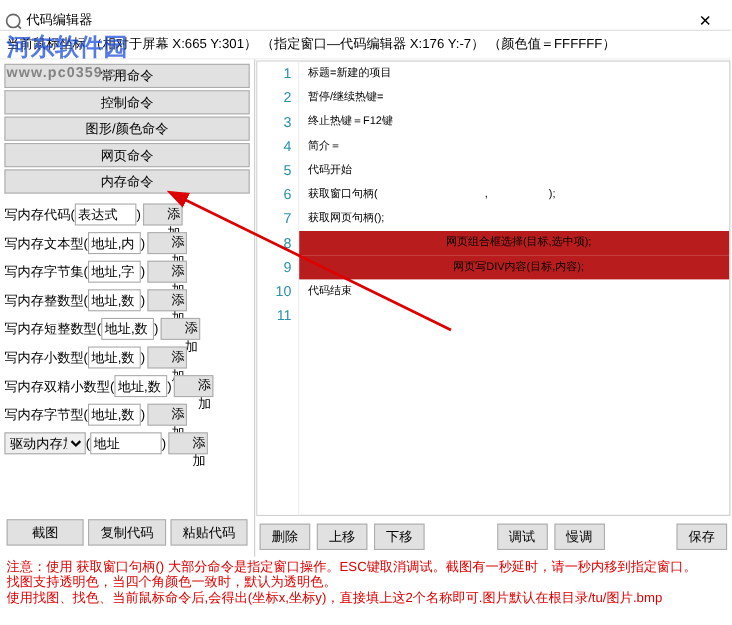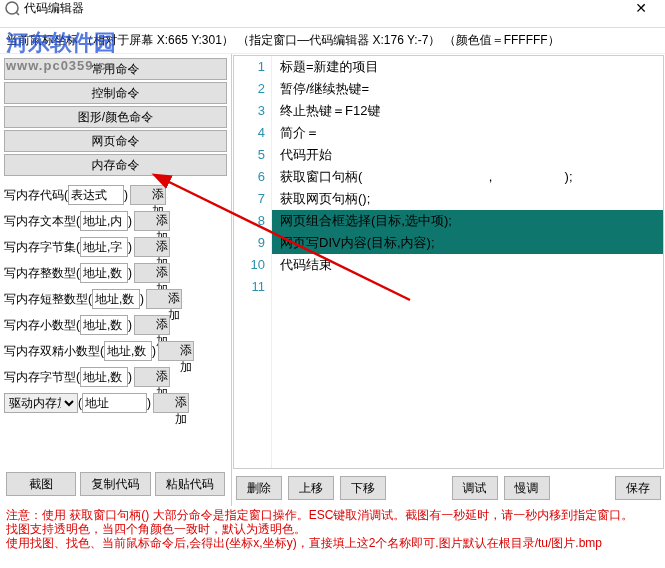--- a/index.html
+++ b/index.html
@@ -1,17 +1,17 @@
 <!DOCTYPE html>
 <html><head>
 <meta charset="utf-8">
 <style>
 * { box-sizing: border-box; margin: 0; padding: 0; }
 body { font-family: "Microsoft YaHei", SimSun, sans-serif; font-size: 12px; background: #fff; width: 665px; height: 568px; position: relative; overflow: hidden; }
-.titlebar { height: 28px; border-bottom: 1px solid #ddd; display: flex; align-items: flex-start; padding: 0 4px; background: #fff; }
+.titlebar { height: 28px; border-bottom: 1px solid #ddd; display: flex; align-items: flex-end; padding: 0 4px; background: #fff; }
 .titlebar .icon { width: 16px; height: 16px; margin-right: 4px; }
 .titlebar .title { flex: 1; font-size: 12px; }
 .titlebar .close { width: 40px; text-align: center; font-size: 14px; cursor: pointer; }
 .statusbar { padding: 4px 6px; font-size: 12px; border-bottom: 1px solid #eee; }
 .watermark { position: absolute; top: 28px; left: 6px; z-index: 10; pointer-events: none; }
 .watermark .wm-cn { font-size: 22px; font-weight: bold; color: #1d4ed8; opacity: 0.75; font-family: SimHei; }
 .watermark .wm-url { font-size: 13px; font-weight: bold; color: #737373; opacity: 0.85; letter-spacing: 1px; }
 .main { display: flex; height: 452px; }
 .left { width: 232px; border-right: 1px solid #ccc; padding: 4px; display: flex; flex-direction: column; }
 .cmd-btn { display: block; width: 100%; height: 22px; margin-bottom: 2px; background: #e1e1e1; border: 1px solid #adadad; font-size: 12px; cursor: pointer; font-family: inherit; }
@@ -20,23 +20,23 @@
 .row .lbl { font-size: 12px; white-space: nowrap; }
 .row input[type=text] { height: 20px; border: 1px solid #a9a9a9; font-size: 12px; padding: 0 2px; font-family: inherit; }
 .row .add { height: 20px; width: 36px; background: #e1e1e1; border: 1px solid #adadad; font-size: 12px; cursor: pointer; margin-left: 2px; font-family: inherit; padding-left: 20px; }
 .row select { height: 20px; border: 1px solid #a9a9a9; font-size: 12px; font-family: inherit; }
 .bottom-left { display: flex; gap: 4px; padding: 6px 2px; }
 .bottom-left button { flex: 1; height: 24px; background: #e1e1e1; border: 1px solid #adadad; font-size: 12px; cursor: pointer; font-family: inherit; }
 .right { flex: 1; display: flex; flex-direction: column; }
 .editor-wrap { flex: 1; border: 1px solid #ccc; margin: 1px; display: flex; overflow: hidden; position: relative; }
 .gutter { width: 38px; background: #fff; border-right: 1px solid #eee; text-align: right; padding-right: 6px; color: #2b91af; font-size: 13px; }
 .gutter div { height: 22px; line-height: 22px; }
-.code { flex: 1; font-size: 13px; }
+.code { flex: 1; font-size: 10px; }
 .code .line { height: 22px; line-height: 22px; padding-left: 8px; white-space: pre; }
-.code .line.sel { background: #0f766e; color: #000; }
+.code .line.sel { background: #b91c1c; color: #000; text-align: center; }
 .bottom-right { display: flex; gap: 6px; padding: 6px 4px; }
 .bottom-right button { height: 24px; padding: 0 10px; background: #e1e1e1; border: 1px solid #adadad; font-size: 12px; cursor: pointer; font-family: inherit; }
 .bottom-right .spacer { flex: 1; }
 .notes { padding: 2px 6px; font-size: 12px; color: #d00; line-height: 14px; background: #fff; }
 .notes div { white-space: nowrap; overflow: hidden; }
 .arrow-overlay { position: absolute; top: 0; left: 0; pointer-events: none; z-index: 20; }
 </style>
 </head>
 <body>
 

